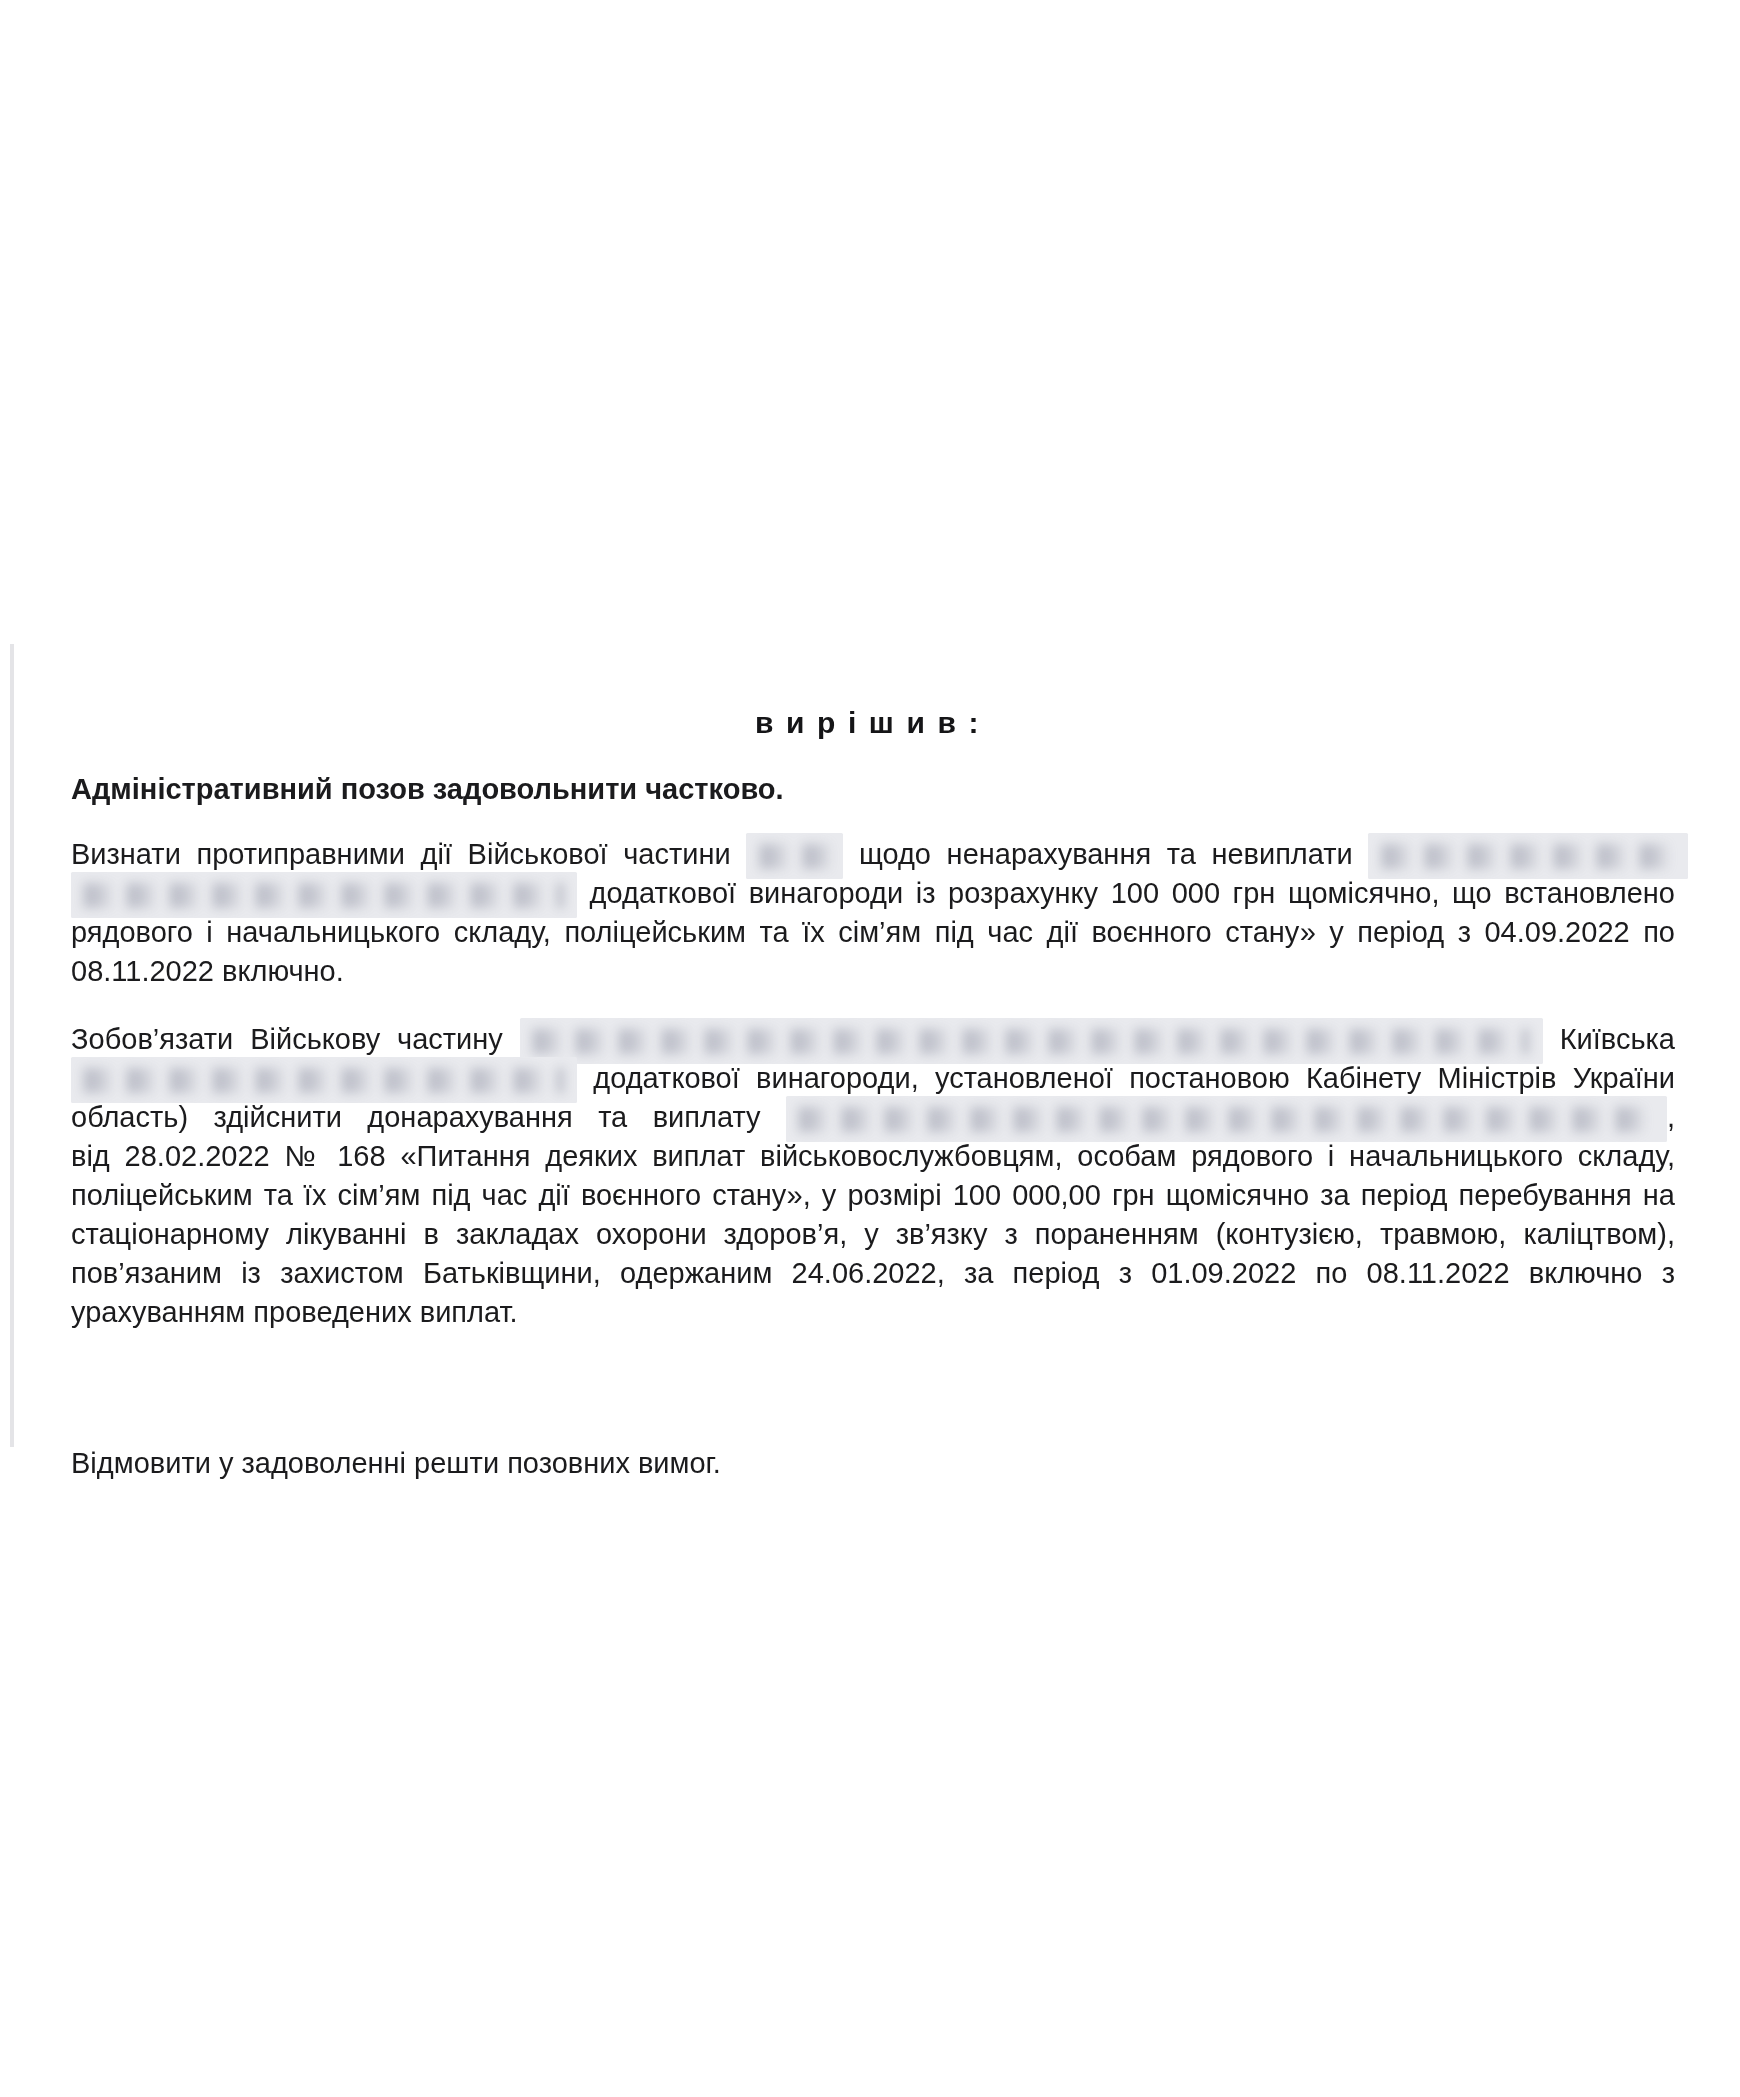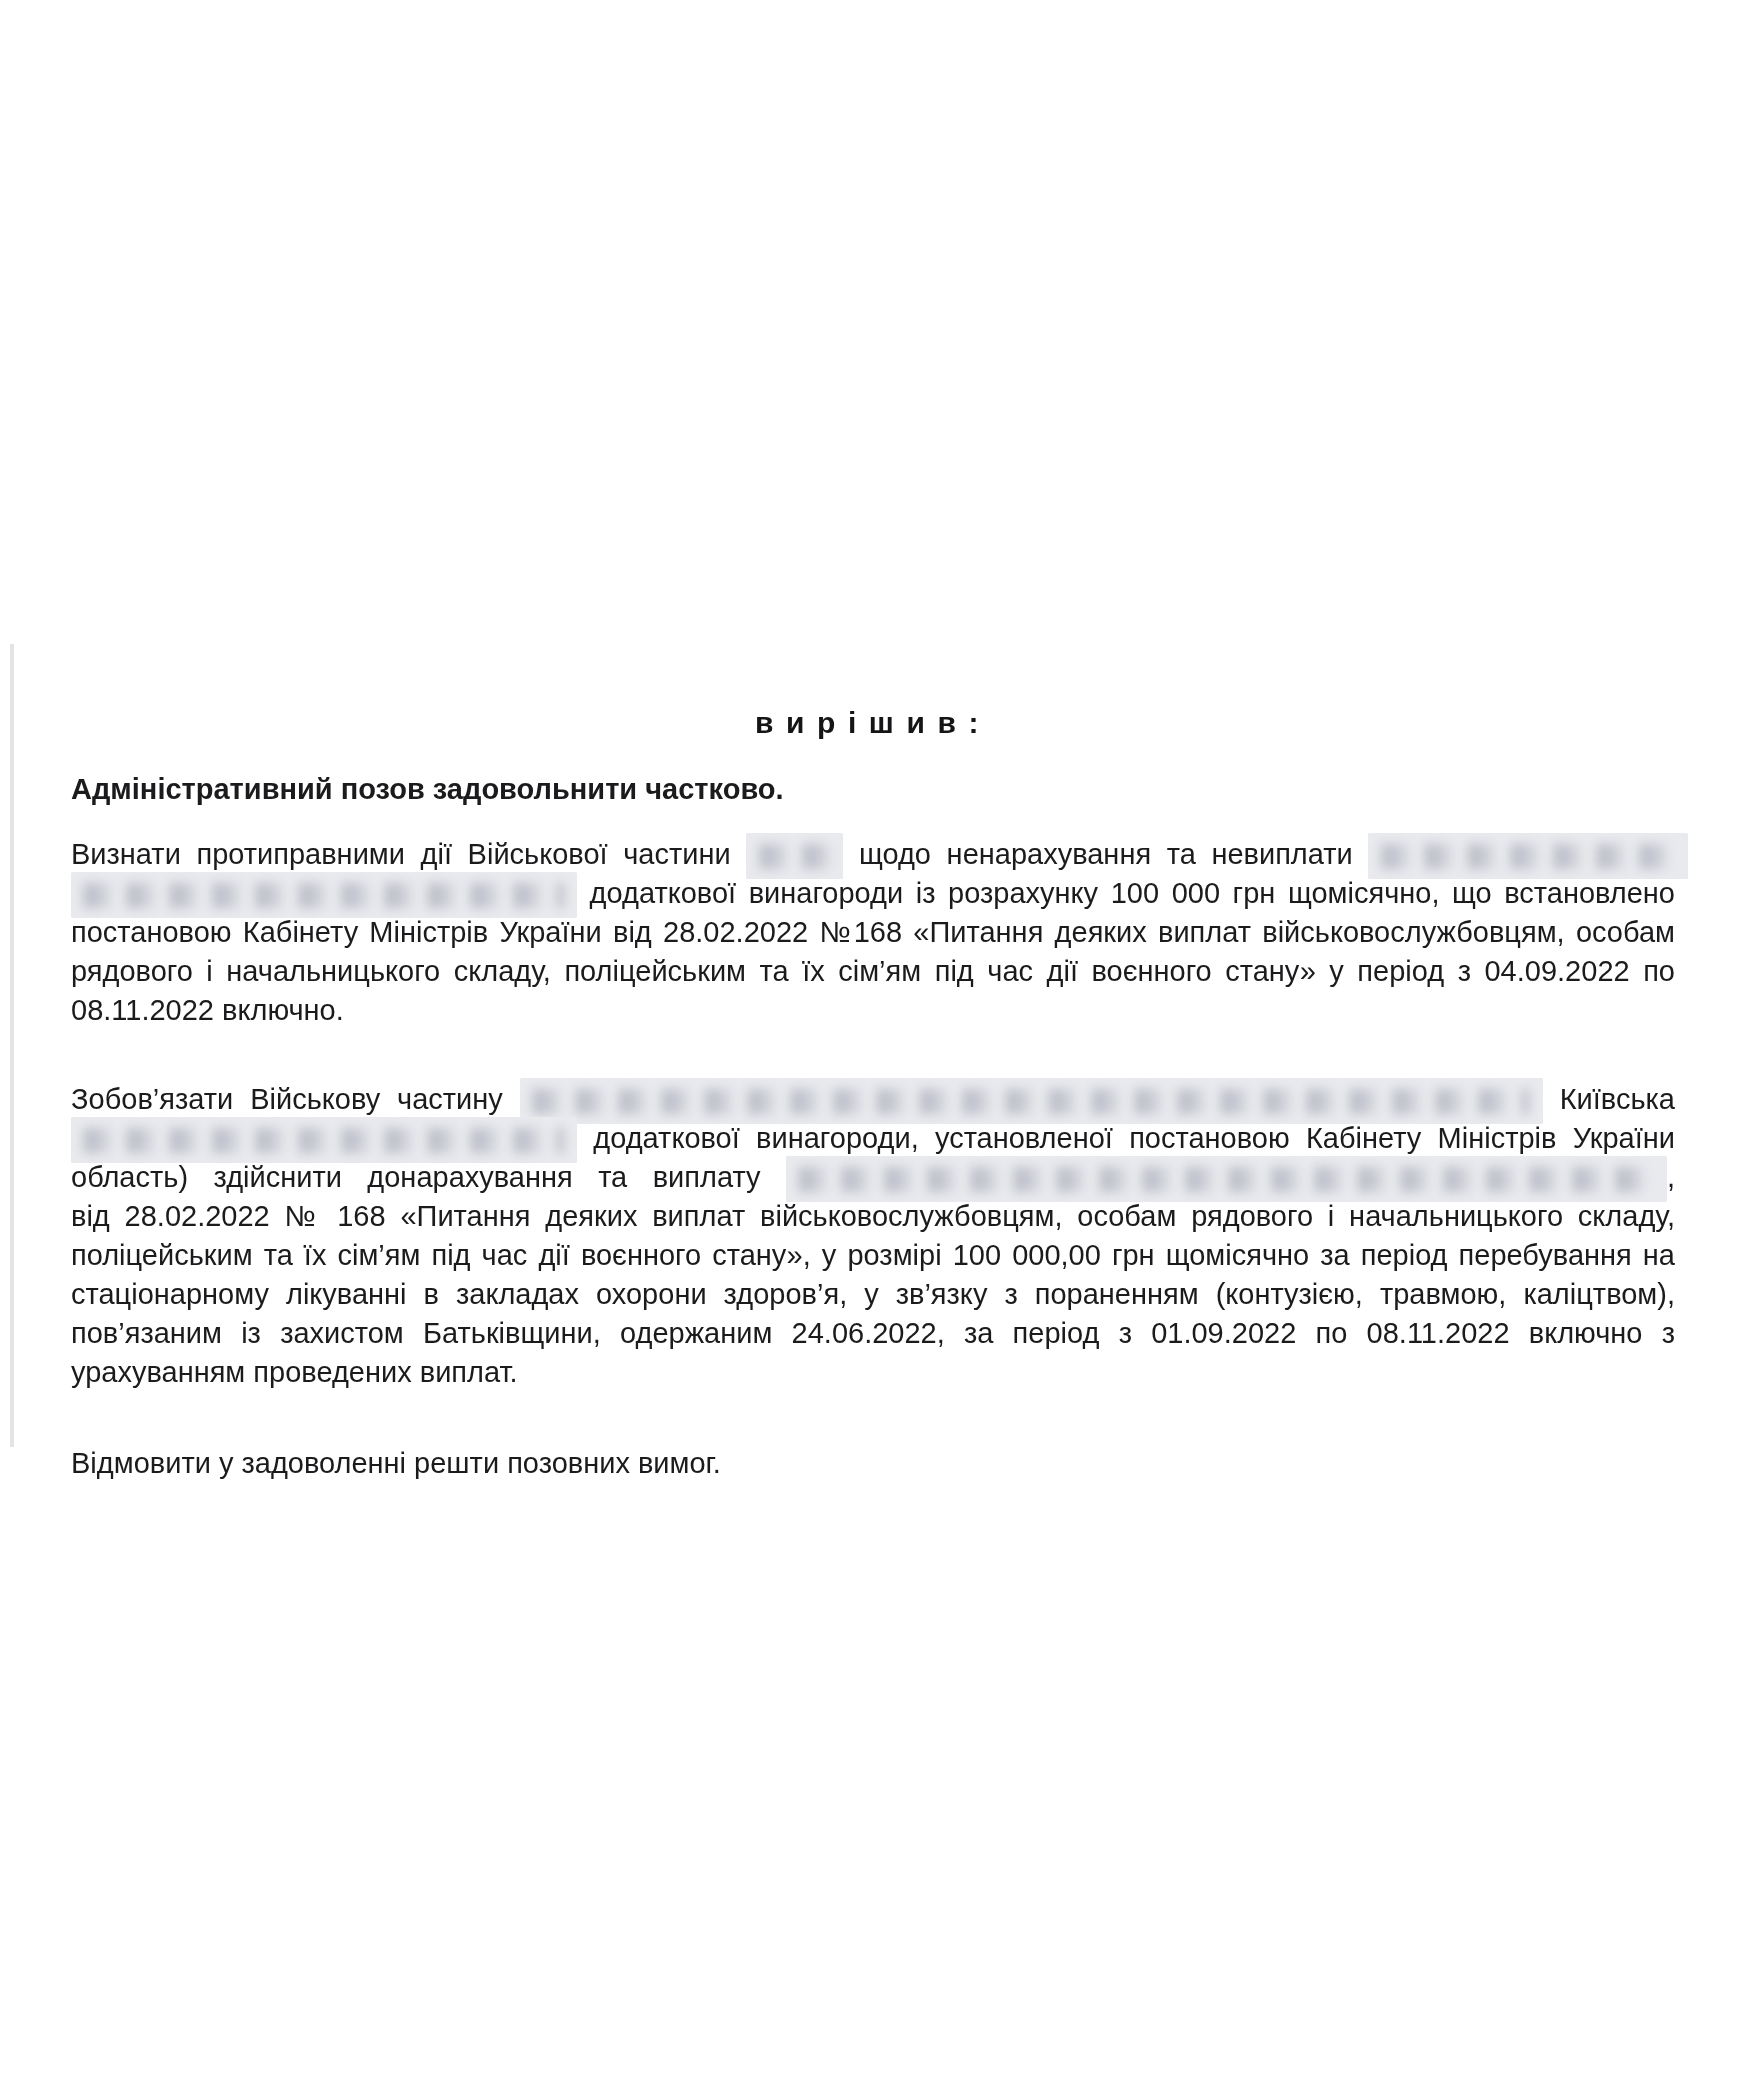--- a/index.html
+++ b/index.html
@@ -35,21 +35,21 @@
     text-align: center;
     font-weight: bold;
     font-size: 30px;
     line-height: 39px;
     letter-spacing: 0.42em;
     color: #151517;
   }
   .para { }
   #p1 { top: 770px; font-weight: bold; }
   #p2 { top: 835px; }
-  #p3 { top: 1080px; }
+  #p3 { top: 1020px; }
   #p4 { top: 1406px; margin-top: 38px; }
   .line {
     height: 39px;
     line-height: 39px;
     font-size: 29px;
     text-align: justify;
     text-align-last: justify;
     white-space: normal;
     hyphens: none;
   }
@@ -96,21 +96,20 @@
 
   <div class="column heading">вирішив:</div>
 
   <div id="p1" class="column para">
       <div class="line last-left"><span>Адміністративний позов задовольнити частково.</span></div>
     </div>
 
   <div id="p2" class="column para">
       <div class="line"><span>Визнати протиправними дії Військової частини</span> <span class="redact" style="width: 97px;"><i class="ink"></i></span> <span>щодо ненарахування та невиплати</span> <span class="redact overhang" style="width: 320px;"><i class="ink"></i></span></div>
       <div class="line"><span class="redact" style="width: 506px;"><i class="ink"></i></span> <span>додаткової винагороди із розрахунку 100 000 грн щомісячно, що встановлено</span></div>
-      <div class="line"><span>постановою Кабінету Міністрів України від 28.02.2022 №168 «Питання деяких виплат військовослужбовцям, особам</span></div>
       <div class="line"><span>рядового і начальницького складу, поліцейським та їх сім’ям під час дії воєнного стану» у період з 04.09.2022 по</span></div>
       <div class="line last-left"><span>08.11.2022 включно.</span></div>
     </div>
 
   <div id="p3" class="column para">
       <div class="line"><span>Зобов’язати Військову частину</span> <span class="redact" style="width: 1023px;"><i class="ink"></i></span> <span>Київська</span></div>
       <div class="line"><span class="redact" style="width: 506px;"><i class="ink"></i></span> <span>додаткової винагороди, установленої постановою Кабінету Міністрів України</span></div>
       <div class="line"><span>область) здійснити донарахування та виплату</span> <span class="redact" style="width: 881px;"><i class="ink"></i></span><span>,</span></div>
       <div class="line"><span>від 28.02.2022 № 168 «Питання деяких виплат військовослужбовцям, особам рядового і начальницького складу,</span></div>
       <div class="line"><span>поліцейським та їх сім’ям під час дії воєнного стану», у розмірі 100 000,00 грн щомісячно за період перебування на</span></div>

